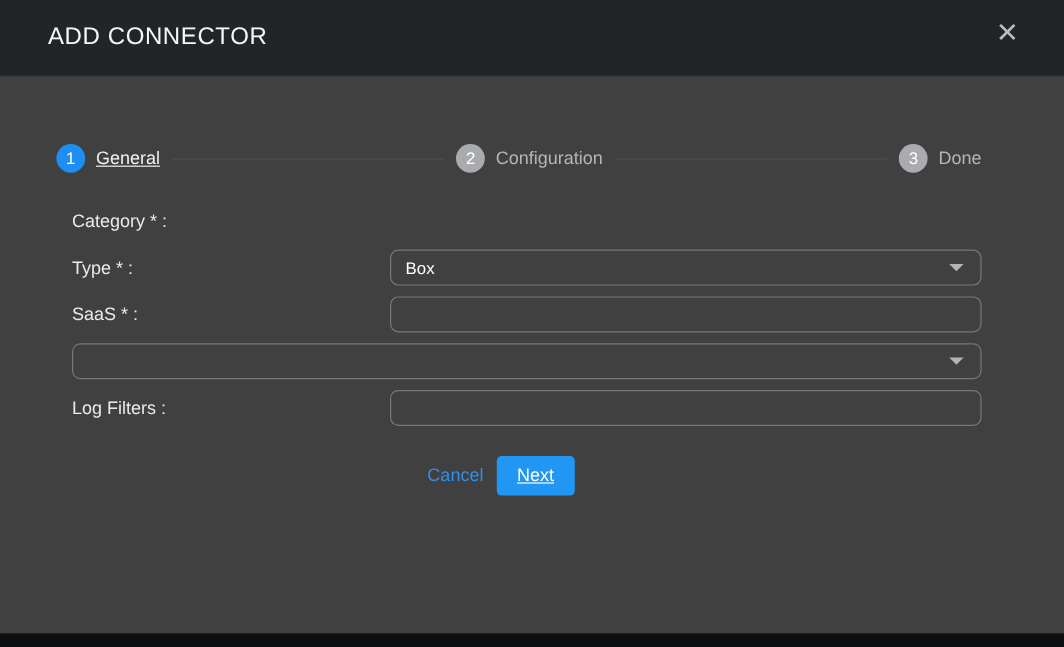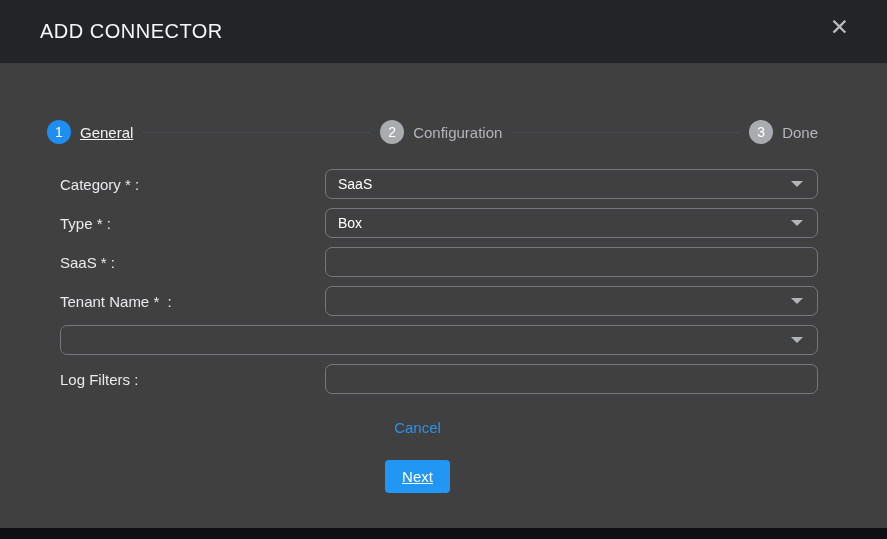--- a/index.html
+++ b/index.html
@@ -94,23 +94,22 @@
     color: transparent; font-size: 12px; line-height: 1;
   }
   .cb.checked {
     background: #797d81; border-color: #8d9094; color: #34373a;
     font-weight: 700;
   }
   .cb-label { color: #e6e7e8; font-size: 15px; }
   
   .footer {
     display: flex; align-items: center; justify-content: center;
-    gap: 24px;
+    gap: 11px;
     margin: 16px 52px 0 0;
-    flex-direction: column;
   }
   .cancel-link {
     color: #2f8feb; font-size: 15px; cursor: pointer;
     background: none; border: none; font-family: inherit;
   }
   .next-btn {
     background: #2196f3; color: #ffffff;
     border: none; border-radius: 4px;
     font-size: 15px; font-family: inherit;
     width: 65px; height: 33px;
@@ -142,50 +141,35 @@
       <div class="step-line"></div>
       <div class="step">
         <div class="step-circle">3</div>
         <div class="step-label">Done</div>
       </div>
     </div>
 
   <div class="form">
       <div class="form-row">
         <div class="form-label">Category * :</div>
-        <div class="form-control">
-          <div class="input select">
-            <span class="input-value">SaaS</span>
-            <span class="caret"></span>
-          </div>
-        </div>
       </div>
       <div class="form-row">
         <div class="form-label">Type * :</div>
         <div class="form-control">
           <div class="input select">
             <span class="input-value">Box</span>
             <span class="caret"></span>
           </div>
         </div>
       </div>
       <div class="form-row">
         <div class="form-label">SaaS * :</div>
         <div class="form-control">
           <div class="input">
             <span class="input-value"></span>
-          </div>
-        </div>
-      </div>
-      <div class="form-row">
-        <div class="form-label">Tenant Name *  :</div>
-        <div class="form-control">
-          <div class="input select">
-            <span class="input-value"></span>
-            <span class="caret"></span>
           </div>
         </div>
       </div>
       <div class="form-row">
         <div class="form-control">
           <div class="input select">
             <span class="input-value"></span>
             <span class="caret"></span>
           </div>
         </div>

